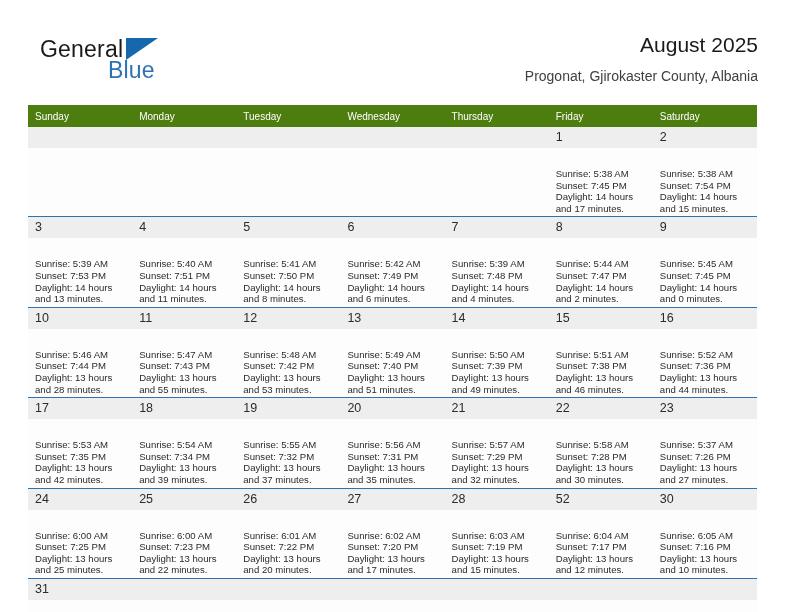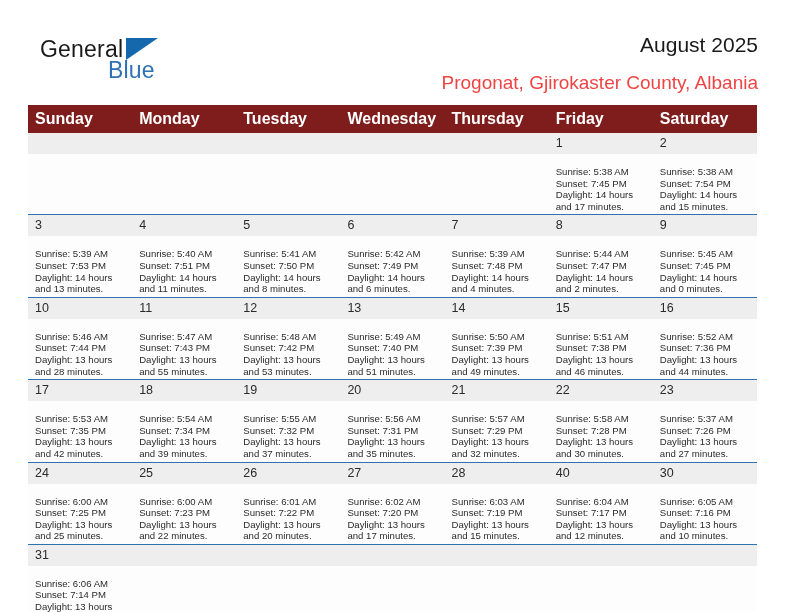--- a/index.html
+++ b/index.html
@@ -68,41 +68,41 @@
     top: 0;
     text-align: right;
   }
   .cal-title {
     font-size: 21px;
     color: #1a1a1a;
     line-height: 34px;
     white-space: nowrap;
   }
   .cal-subtitle {
-    font-size: 19px;
-    color: #ef4444;
+    font-size: 14px;
+    color: #404040;
     line-height: 22px;
-    margin-top: 10px;
+    margin-top: 3px;
     white-space: nowrap;
   }
 
   
   .calendar {
     position: absolute;
     left: 28px;
     top: 105px;
     width: 729px;
     border-collapse: collapse;
     table-layout: fixed;
   }
   .calendar th {
-    background: #7f1d1d;
+    background: #4d7c0f;
     color: #ffffff;
-    font-size: 16px;
-    font-weight: bold;
+    font-size: 10px;
+    font-weight: normal;
     text-align: left;
     padding: 5px 0 5px 7px;
     height: 12px;
     border: none;
   }
   .calendar td {
     vertical-align: top;
     padding: 0;
     border-top: 1px solid #3071b0;
     border-bottom: none;
@@ -118,21 +118,21 @@
     color: #2b2b2b;
     font-size: 12.5px;
     line-height: 14px;
     padding: 3px 0 4px 7px;
     min-height: 14px;
   }
   .daynum.empty {
     color: transparent;
   }
   .cellbody {
-    padding: 12px 5px 2px 7px;
+    padding: 20px 5px 2px 7px;
     font-size: 9.6px;
     line-height: 11.6px;
     color: #2b2b2b;
   }
   .cellbody div {
     white-space: nowrap;
   }
   .cellbody.empty {
     visibility: hidden;
   }
@@ -473,21 +473,21 @@
           <td>
             <div class="daynum">28</div>
             <div class="cellbody">
               <div>Sunrise: 6:03 AM</div>
               <div>Sunset: 7:19 PM</div>
               <div>Daylight: 13 hours</div>
               <div>and 15 minutes.</div>
             </div>
           </td>
           <td>
-            <div class="daynum">40</div>
+            <div class="daynum">52</div>
             <div class="cellbody">
               <div>Sunrise: 6:04 AM</div>
               <div>Sunset: 7:17 PM</div>
               <div>Daylight: 13 hours</div>
               <div>and 12 minutes.</div>
             </div>
           </td>
           <td>
             <div class="daynum">30</div>
             <div class="cellbody">

